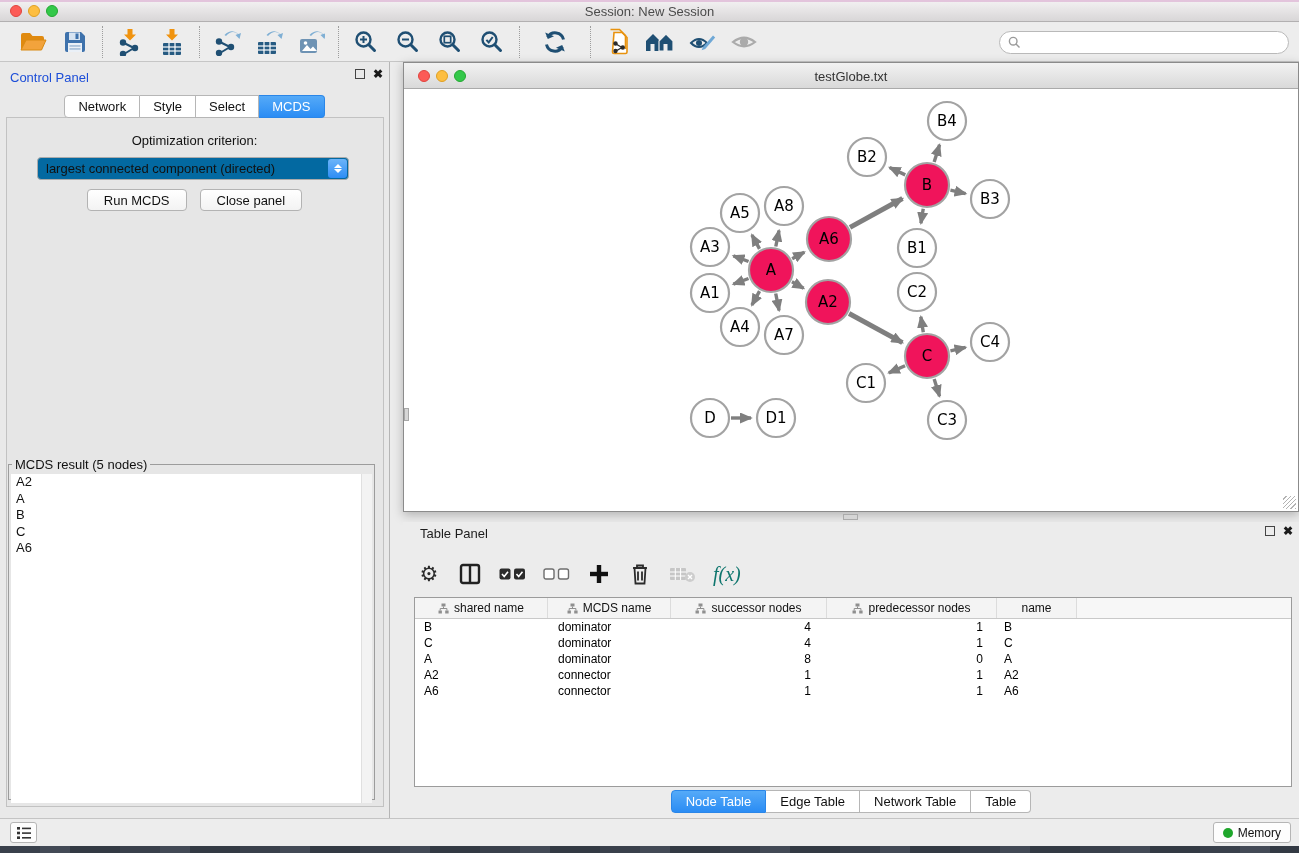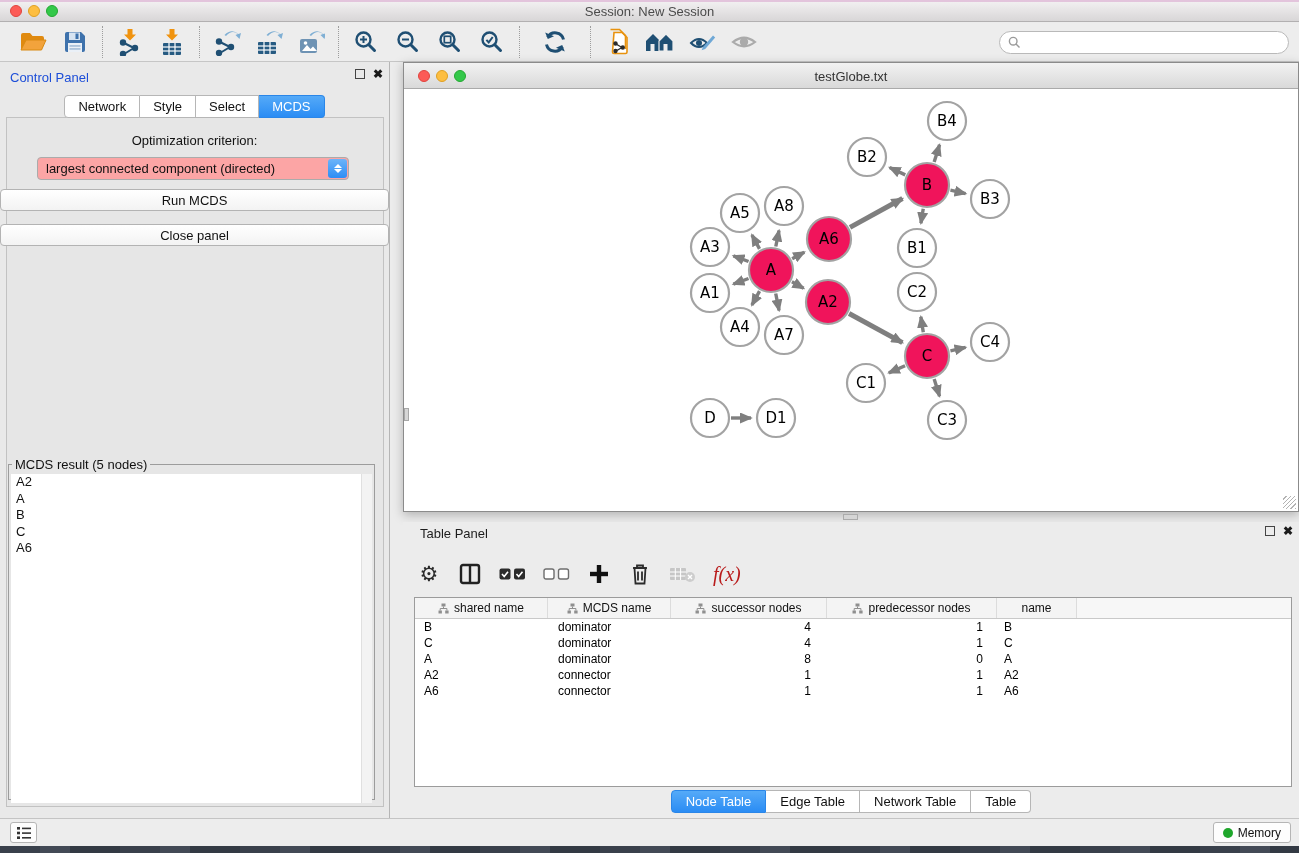--- a/index.html
+++ b/index.html
@@ -33,27 +33,27 @@
   .panel-icons { position:absolute; right:6px; top:7px; display:flex; gap:8px; align-items:center; }
   .float-icon { width:10px; height:10px; border:1.5px solid #444; display:inline-block; }
   .close-icon { font-size:12px; color:#1a1a1a; font-weight:bold; line-height:10px; }
   .cp-body { position:absolute; left:6px; top:55px; width:378px; height:690px; background:#E6E6E6; border:1px solid #c2c2c2; }
   .seg { display:flex; justify-content:center; position:absolute; width:100%; top:33px; z-index:2; }
   .seg-item { background:#fff; border:1px solid #b6b6b6; border-left:none; font-size:13px; padding:3px 13px; color:#111; cursor:default; }
   .seg-item:first-child { border-left:1px solid #b6b6b6; border-radius:4px 0 0 4px; }
   .seg-item:last-child { border-radius:0 4px 4px 0; }
   .seg-item.active { background:linear-gradient(#55aaf8,#2a8cf4); border-color:#2a86e8; color:#fff; }
   .opt-label { position:absolute; left:0; top:71px; width:100%; text-align:center; font-size:13px; color:#111; }
-  .dropdown { position:absolute; left:37px; top:95px; width:312px; height:23px; background:#fca5a5; border:1px solid #ababab;
+  .dropdown { position:absolute; left:37px; top:95px; width:312px; height:23px; background:#0369a1; border:1px solid #ababab;
     border-radius:4px; display:flex; align-items:center; font-size:13px; color:#111; padding-left:8px; }
   .dropdown .stepper { position:absolute; right:1px; top:1px; width:19px; height:19px; border-radius:3px;
     background:linear-gradient(#6cb4f9,#2e8df5); display:flex; flex-direction:column; align-items:center; justify-content:center; gap:1px; }
   .stepper .up { width:0; height:0; border-left:4px solid transparent; border-right:4px solid transparent; border-bottom:4px solid #fff; }
   .stepper .down { width:0; height:0; border-left:4px solid transparent; border-right:4px solid transparent; border-top:4px solid #fff; }
-  .cp-buttons { position:absolute; left:0; top:127px; width:100%; display:flex; justify-content:center; gap:13px;flex-direction:column; }
+  .cp-buttons { position:absolute; left:0; top:127px; width:100%; display:flex; justify-content:center; gap:13px; }
   .btn { background:linear-gradient(#ffffff,#f3f3f3); border:1px solid #b3b3b3; border-radius:4px; font-size:13px;
     color:#111; padding:3px 16px; height:22px; }
   .result-fieldset { position:absolute; left:8px; top:395px; width:367px; height:343px; border:1px solid #9c9c9c; }
   .result-fieldset legend { font-size:13px; color:#111; margin-left:3px; padding:0 3px; }
   .result-list { position:absolute; left:2px; top:2px; width:361px; height:329px; background:#fff; overflow:hidden; }
   .result-item { font-size:13px; color:#111; padding:1px 0 1px 5px; line-height:14.5px; }
   .result-scroll { position:absolute; right:0; top:0; width:11px; height:100%; background:#F3F3F3; border-left:1px solid #e0e0e0; }
 
   
   .net-window { position:absolute; left:403px; top:62px; width:896px; height:450px; background:#fff;
@@ -69,21 +69,21 @@
 
   
   .h-split-grip { position:absolute; left:843px; top:514px; width:15px; height:6px; background:#d5d5d5; border:1px solid #ababab; }
 
   
   .table-panel { position:absolute; left:403px; top:522px; width:896px; height:296px; background:#ECECEC; }
   .tp-title { position:absolute; left:17px; top:4px; font-size:13px; color:#1d1d1d; }
   .tp-toolbar { position:absolute; left:14px; top:32px; height:40px; display:flex; align-items:center; gap:17px; }
   .tp-ic { display:flex; align-items:center; justify-content:center; min-width:24px; height:30px; }
   .gear-glyph { font-size:21px; color:#2b2b2b; font-family:"DejaVu Sans", sans-serif; line-height:22px; }
-  .fx { font-family:"Liberation Serif", serif; font-style:italic; font-size:20px; color:#b91c1c; }
+  .fx { font-family:"Liberation Serif", serif; font-style:italic; font-size:20px; color:#0f766e; }
   .table-box { position:absolute; left:11px; top:75px; width:878px; height:190px; background:#fff; border:1px solid #9b9b9b; }
   .thead { display:flex; height:21px; background:#F4F4F4; border-bottom:1px solid #c9c9c9; }
   .thcell { display:flex; align-items:center; justify-content:center; gap:5px; font-size:12px; color:#111;
     border-right:1px solid #dcdcdc; overflow:hidden; }
   .thcell:nth-child(1){ width:133px; } .thcell:nth-child(2){ width:123px; } .thcell:nth-child(3){ width:156px; }
   .thcell:nth-child(4){ width:170px; } .thcell:nth-child(5){ width:80px; } .thcell:nth-child(6){ flex:1; border-right:none; background:#F7F7F7;}
   .trow { display:flex; height:16px; }
   .tcell { font-size:12px; color:#000; line-height:16px; white-space:nowrap; overflow:hidden; }
   .tcell:nth-child(1){ width:133px; padding-left:9px; } .tcell:nth-child(2){ width:123px; padding-left:10px; }
   .tcell:nth-child(3){ width:156px; text-align:right; padding-right:16px; }

